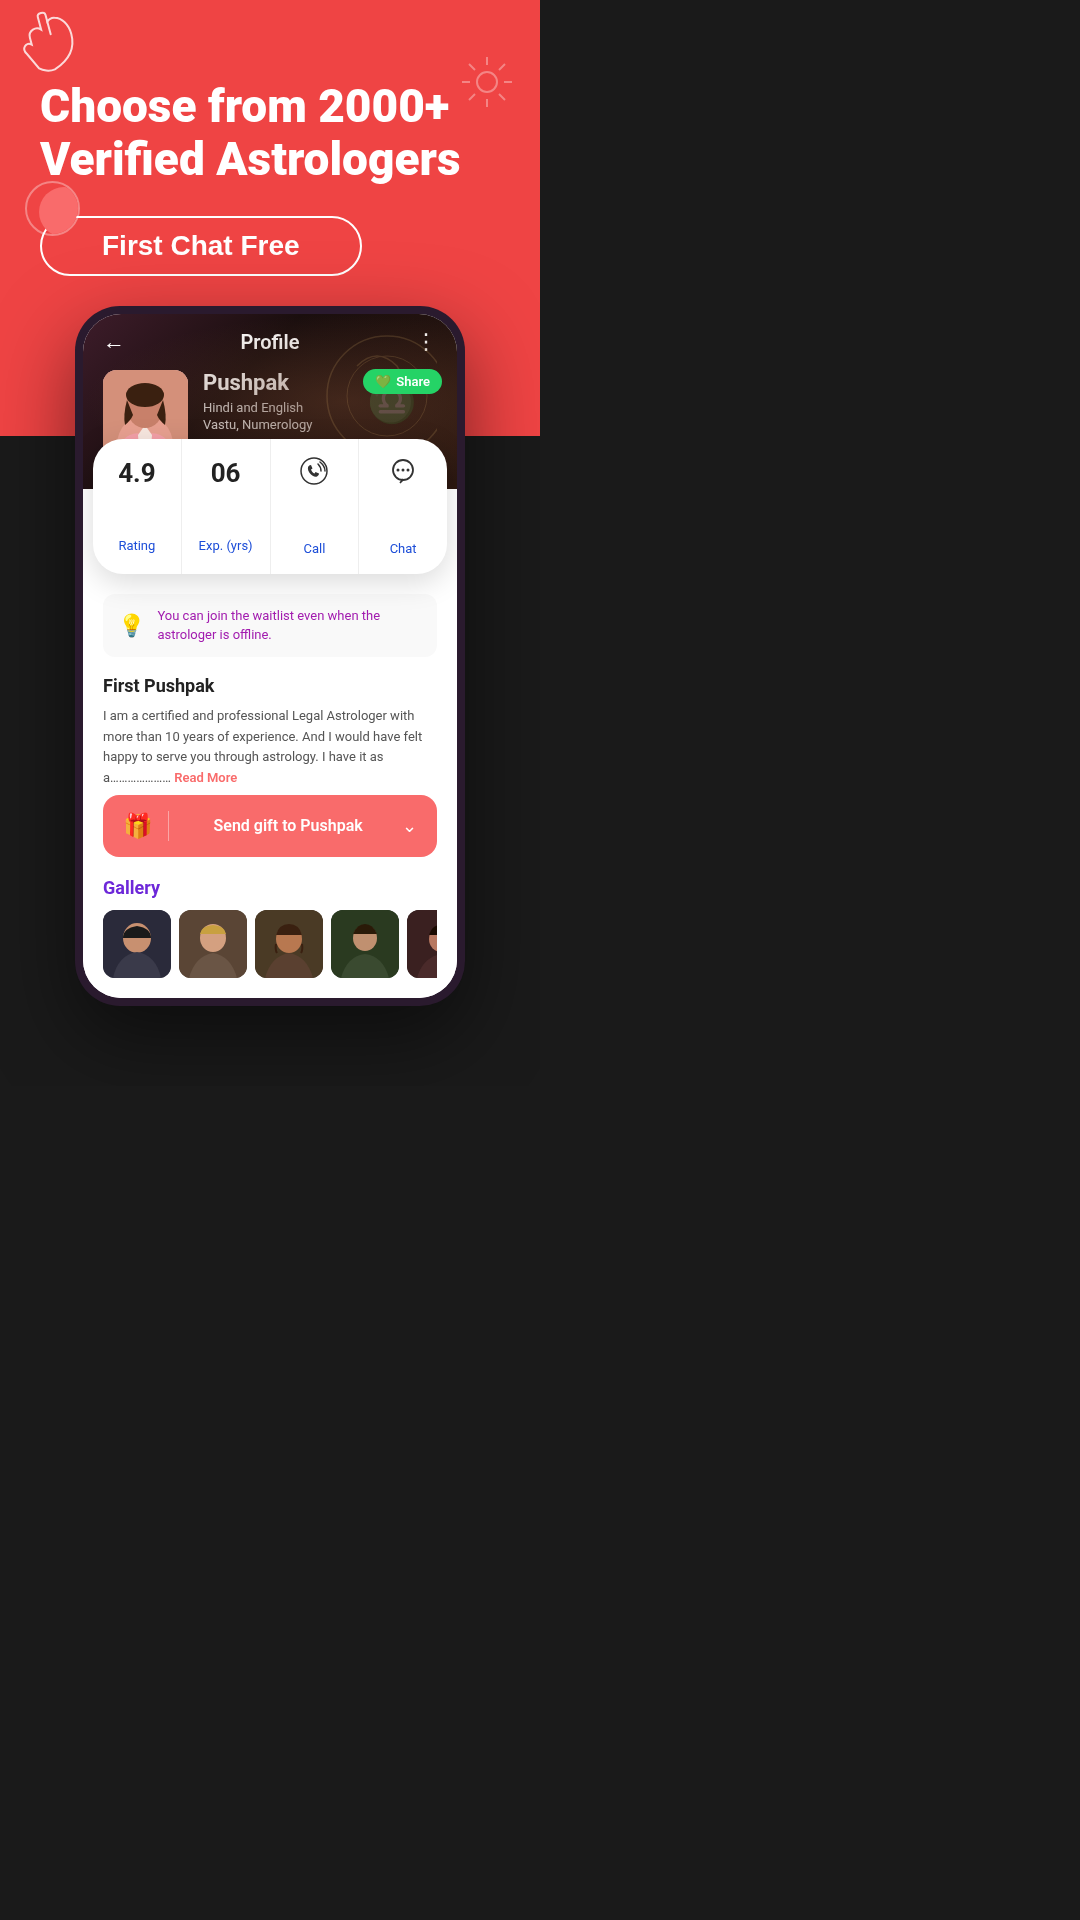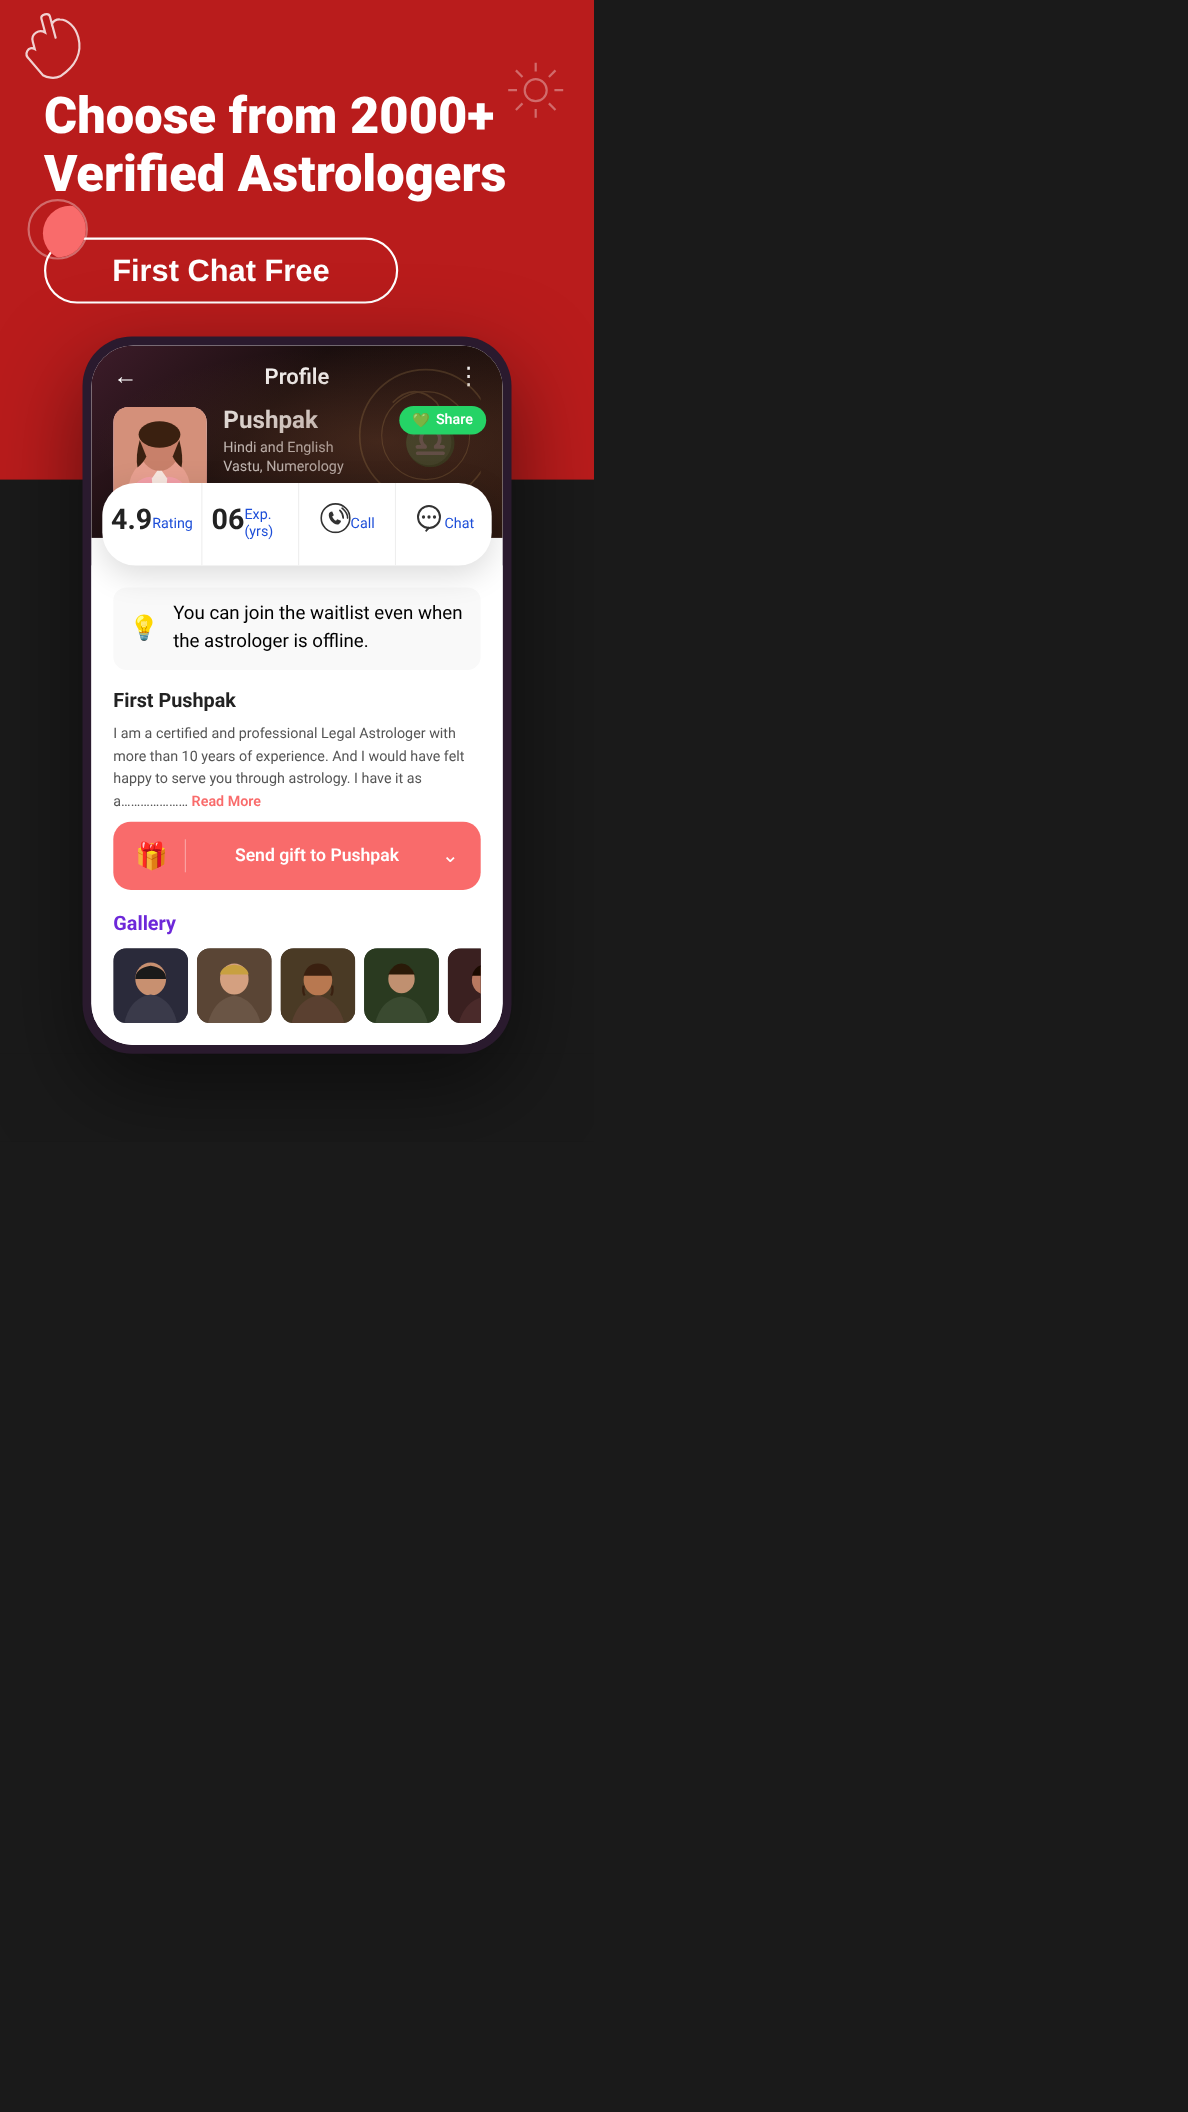--- a/index.html
+++ b/index.html
@@ -8,21 +8,21 @@
     body {
       width: 540px;
       min-height: 960px;
       font-family: -apple-system, BlinkMacSystemFont, 'Segoe UI', Roboto, sans-serif;
       background: #1a1a1a;
       overflow-x: hidden;
     }
 
     
     .top-section {
-      background: #b91c1c;
+      background: #ef4444;
       width: 100%;
       padding: 30px 40px 160px 40px;
       position: relative;
       border-radius: 0 0 0 0;
       overflow: hidden;
     }
 
     .headline {
       font-size: 46px;
       font-weight: 900;
@@ -204,25 +204,26 @@
       border-radius: 30px;
       display: flex;
       align-items: stretch;
       box-shadow: 0 8px 30px rgba(0,0,0,0.15);
       overflow: hidden;
     }
 
     .stat-item {
       flex: 1;
       display: flex;
-      flex-direction: row;
+      flex-direction: column;
       align-items: center;
       justify-content: center;
       padding: 18px 8px;
       border-right: 1.5px solid #eee;
+      gap: 46px;
     }
 
     .stat-item:last-child {
       border-right: none;
     }
 
     .stat-value {
       font-size: 26px;
       font-weight: 700;
       color: #222;
@@ -256,22 +257,22 @@
       align-items: center;
       gap: 12px;
       margin-bottom: 18px;
     }
 
     .waitlist-icon {
       font-size: 22px;
     }
 
     .waitlist-text {
-      font-size: 17px;
-      color: #000000;
+      font-size: 13px;
+      color: #a21caf;
       line-height: 1.5;
     }
 
     .about-title {
       font-size: 18px;
       font-weight: 700;
       color: #222;
       margin-bottom: 10px;
     }
 

